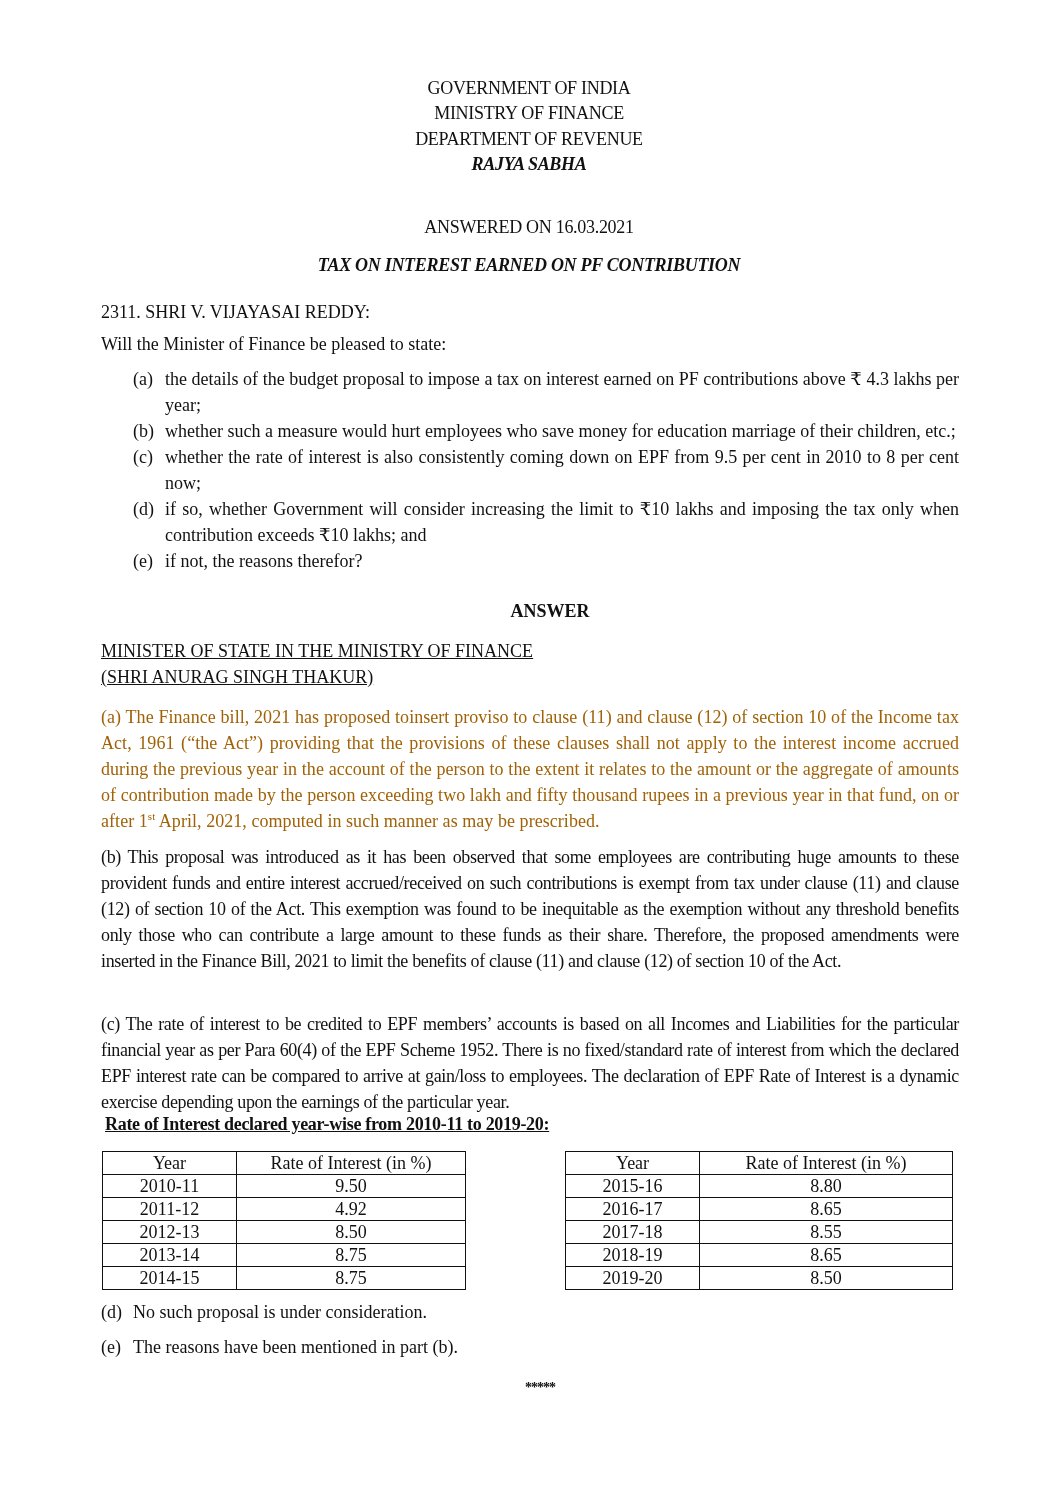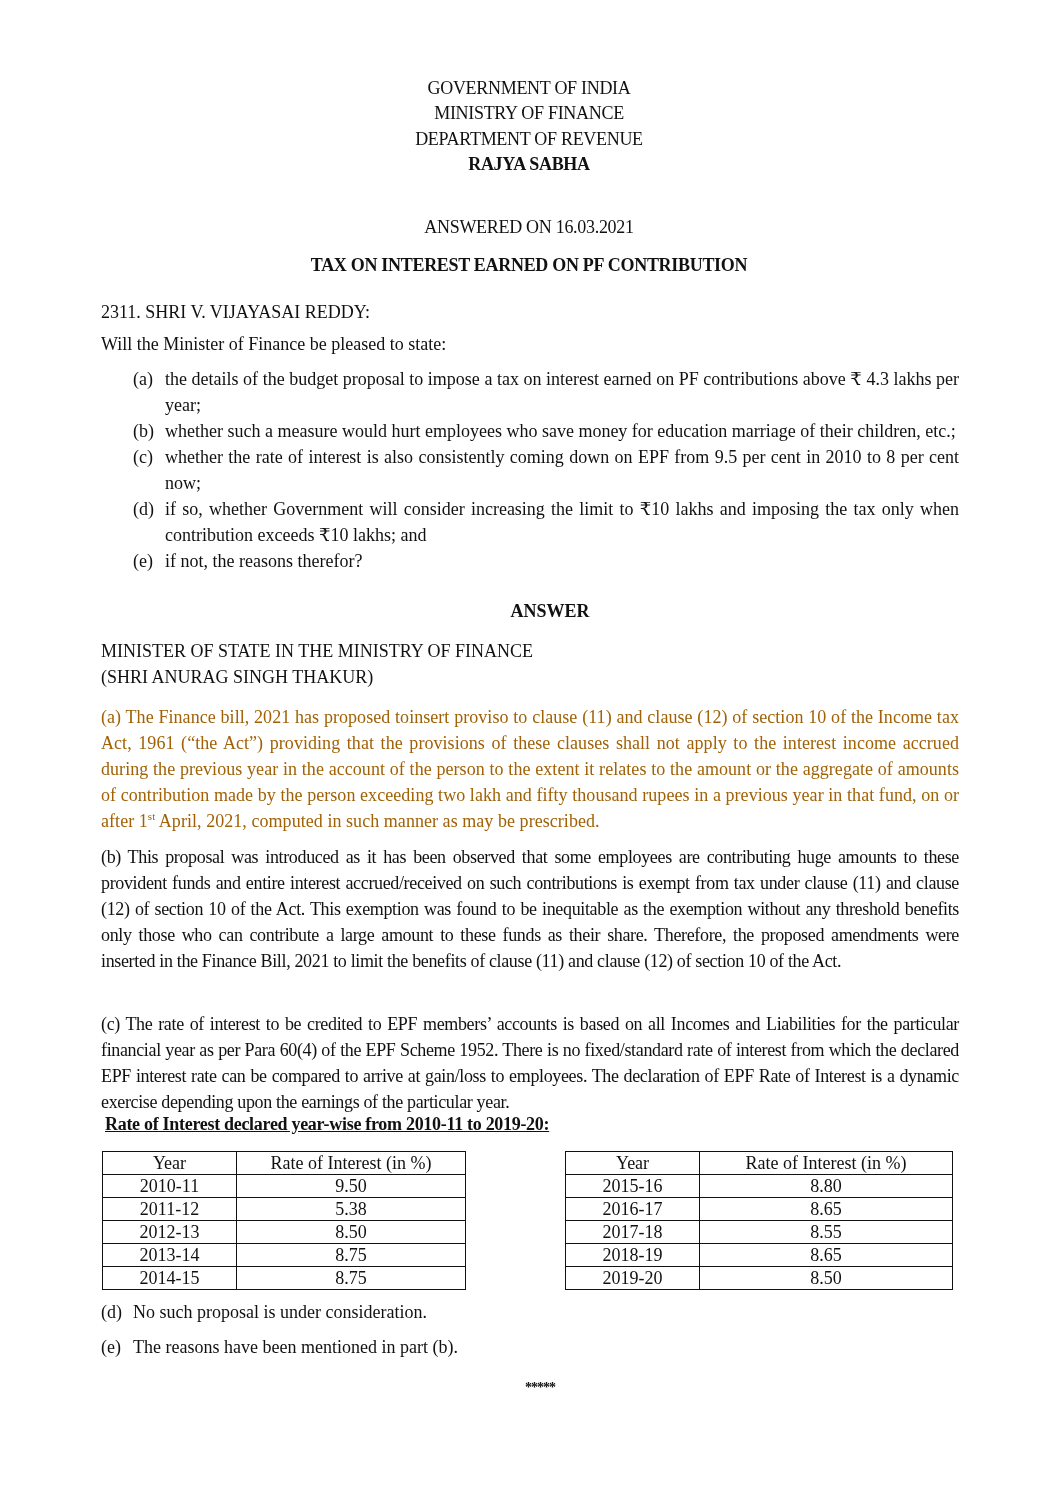--- a/index.html
+++ b/index.html
@@ -6,30 +6,30 @@
   body {
     width: 1058px; height: 1497px; position: relative; overflow: hidden;
     font-family: "Liberation Serif", "DejaVu Serif", serif;
     color: #111111;
   }
   .page { position: absolute; left: 0; top: 0; width: 1058px; height: 1497px; }
   .hdr {
     position: absolute; left: 0; width: 1058px; text-align: center;
     font-size: 18px; line-height: 24px; letter-spacing: -0.3px;
   }
-  .hdr.b { font-weight: bold; }
+  .hdr.b { font-weight: bold; font-style: italic; }
   .blk { position: absolute; left: 101px; width: 858px; font-size: 18px; }
   .q-title { top: 302px; }
   .q-intro { top: 334px; }
   .qlist { position: absolute; left: 133px; width: 826px; top: 366px; font-size: 18px; line-height: 26px; }
   .qitem { display: flex; margin-bottom: 0; }
   .qitem .lbl { width: 32px; flex: 0 0 32px; }
   .qitem .txt { flex: 1; text-align: justify; }
   .answer-h { position: absolute; left: 0; width: 1100px; text-align: center; top: 601px; font-weight: bold; font-size: 18px; }
-  .minister { top: 638px; line-height: 26px; }
+  .minister { top: 638px; line-height: 26px; text-decoration: underline; }
   .para { position: absolute; left: 101px; width: 858px; font-size: 18px; line-height: 26px; text-align: justify; }
   .para-a { top: 704px; color: #a16207; letter-spacing: 0.05px; }
   .para-b { top: 844px; letter-spacing: -0.35px; }
   .para-c { top: 1011px; letter-spacing: -0.35px; }
   .tbl-heading { position: absolute; left: 105px; top: 1114px; font-weight: bold; text-decoration: underline; font-size: 18px; letter-spacing: -0.3px; text-align: center; }
   table.rates { position: absolute; border-collapse: collapse; font-size: 18px; }
   table.rates td, table.rates th {
     border: 1.5px solid #111; font-weight: normal; text-align: center; height: 22px; padding: 0; line-height: 22px; margin-top: 20px;
   }
   .t-left { left: 102px; top: 1151px; width: 364px; }
@@ -101,21 +101,21 @@
         <tr>
       <th class="c1">Year</th>
       <th class="c2">Rate of Interest (in %)</th>
     </tr>
     <tr>
       <td>2010-11</td>
       <td>9.50</td>
     </tr>
     <tr>
       <td>2011-12</td>
-      <td>5.38</td>
+      <td>4.92</td>
     </tr>
     <tr>
       <td>2012-13</td>
       <td>8.50</td>
     </tr>
     <tr>
       <td>2013-14</td>
       <td>8.75</td>
     </tr>
     <tr>

